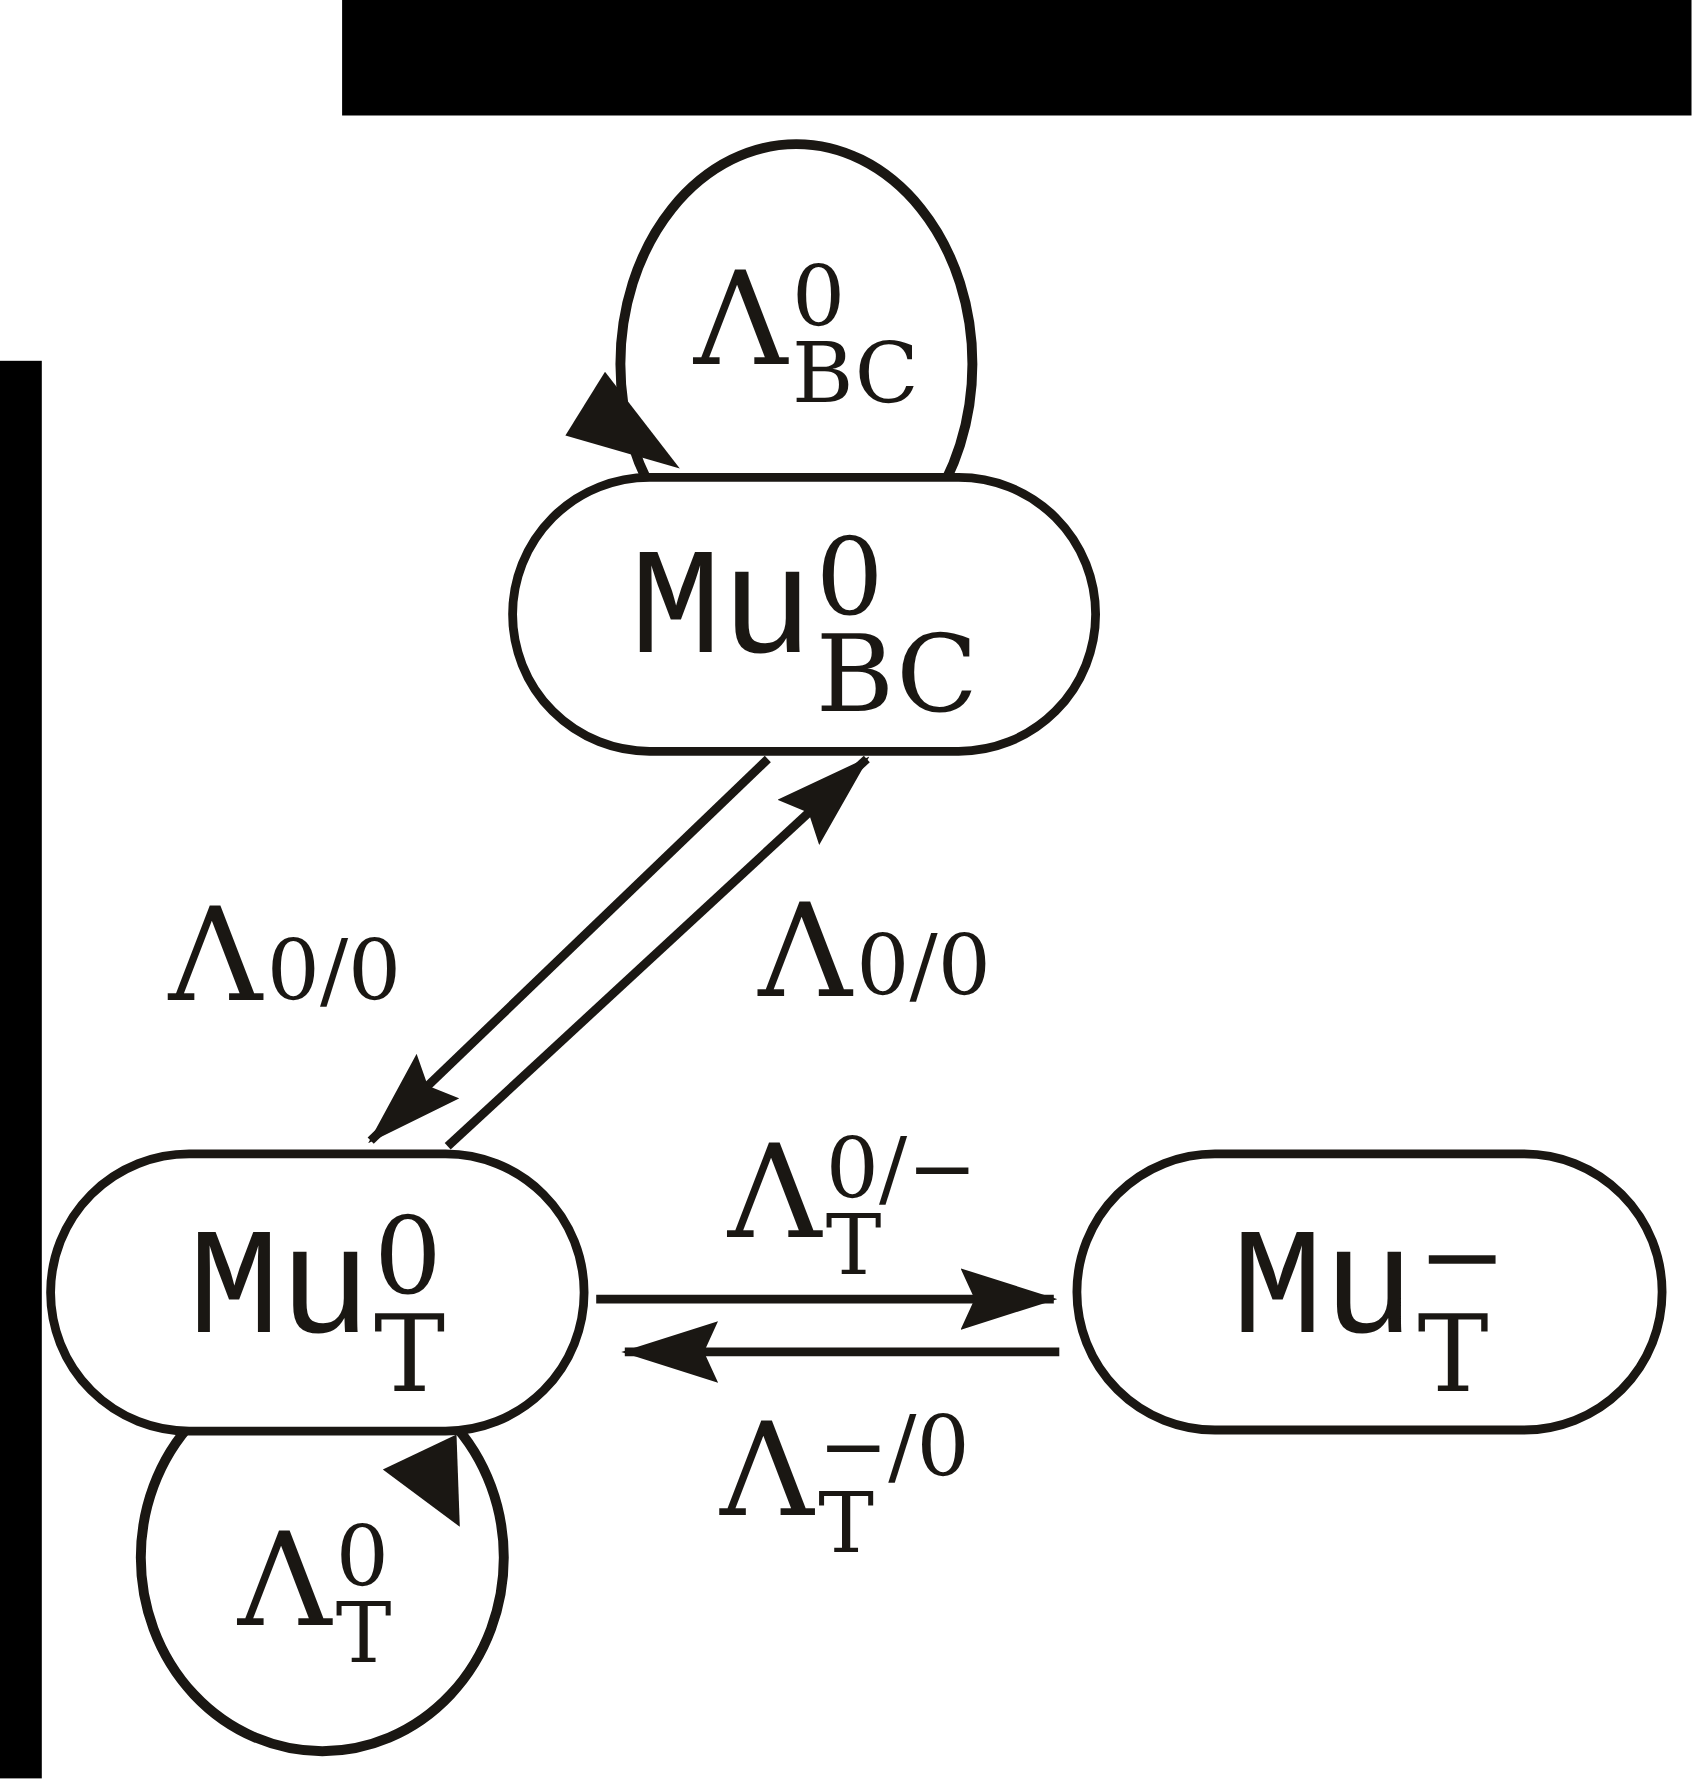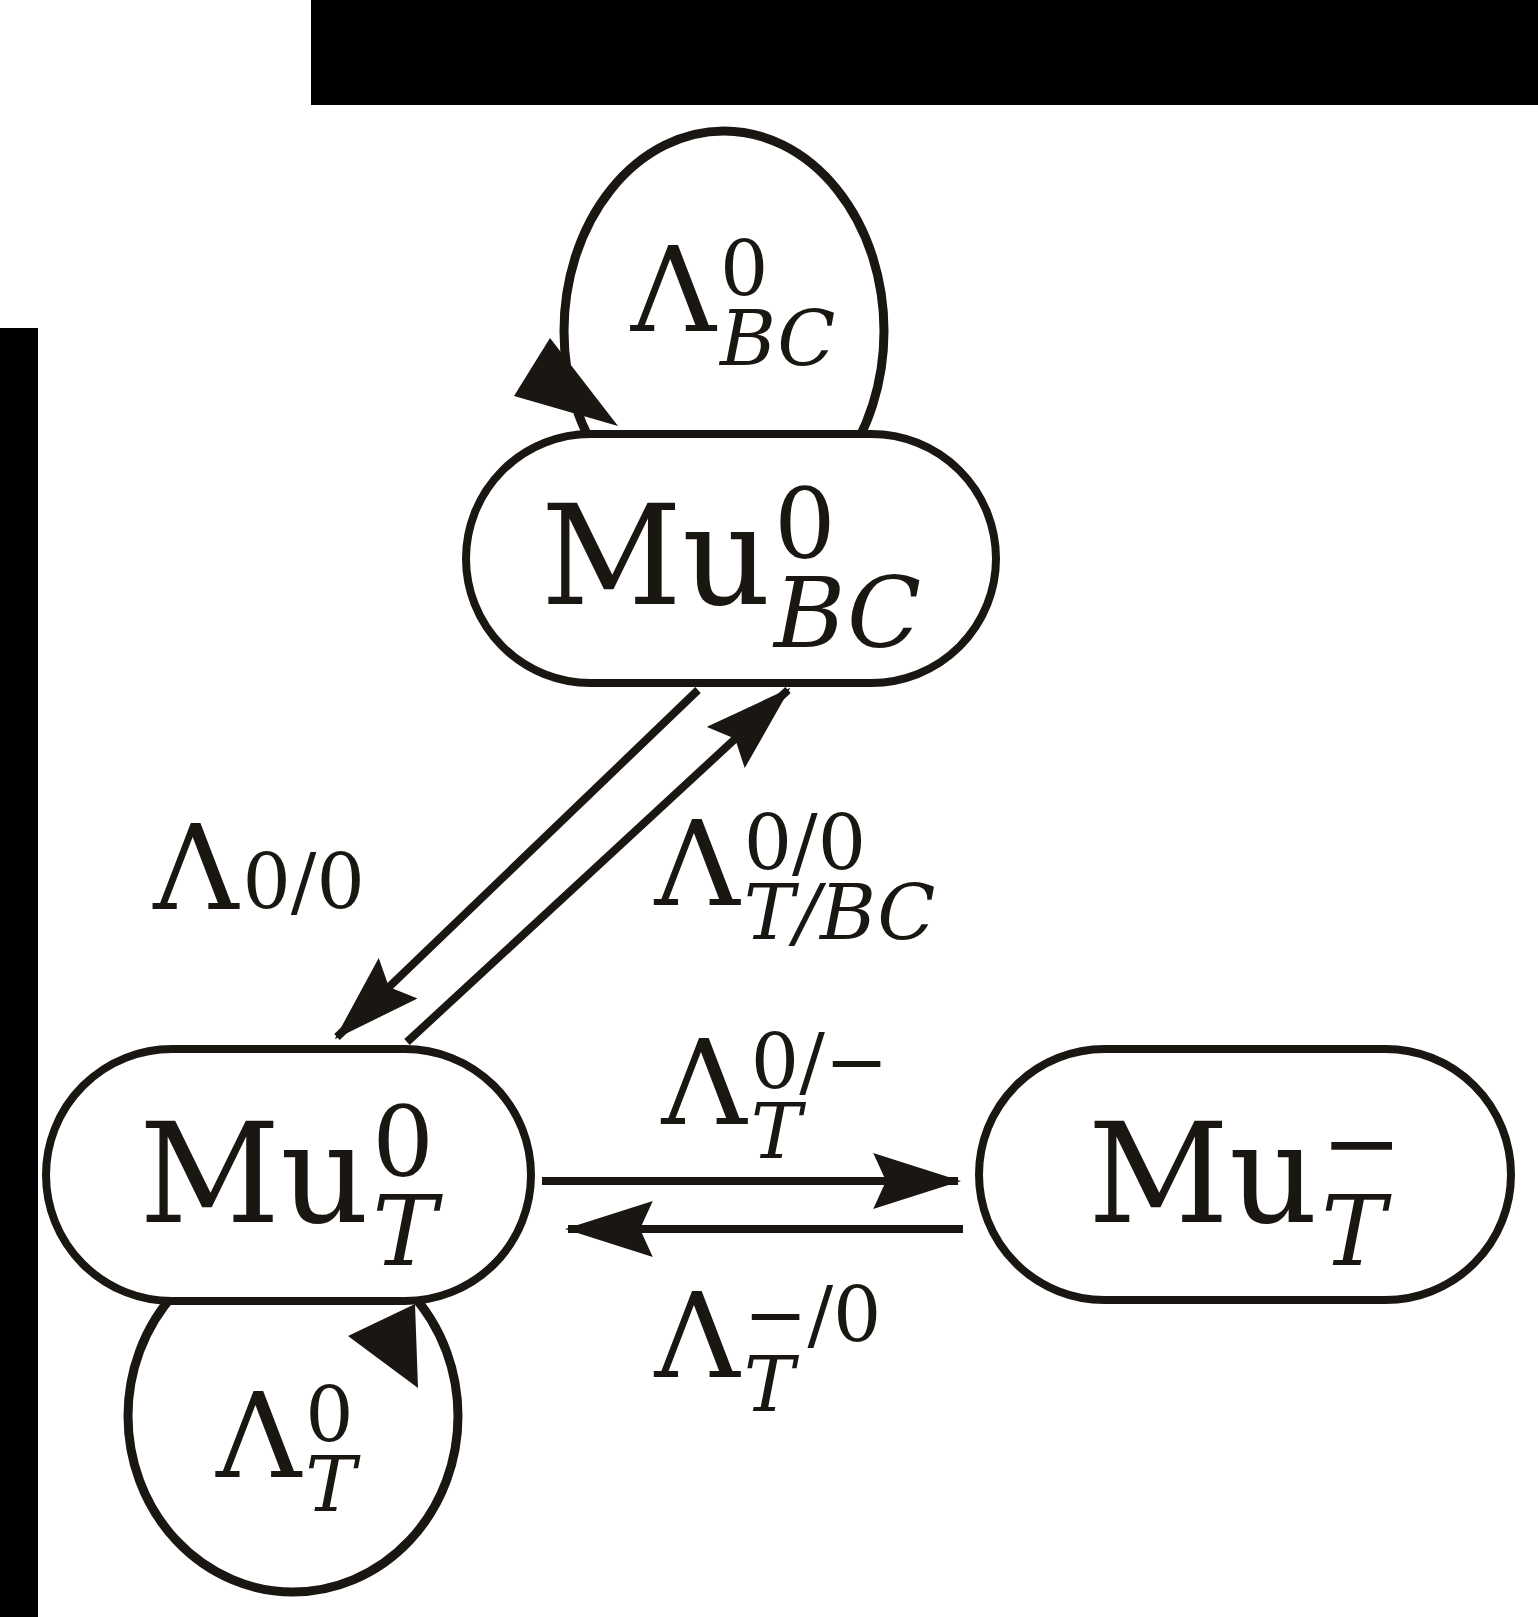--- a/index.html
+++ b/index.html
@@ -36,24 +36,24 @@
     display:flex;
     align-items:center;
     transform:translate(-50%,-50%);
     white-space:nowrap;
     color:#1a1713;
     z-index:5;
   }
   .fx .b{line-height:1;display:block;}
   .fx .sc{display:flex;flex-direction:column;}
   .fx .sp,.fx .sb{line-height:0.92;display:block;}
-  .fx .sb{font-style:italic;}
+  .fx .sb{}
 
   
-  .nl .b{font-size:138px;}
+  .nl .b{font-size:138px;font-family:Liberation Mono, monospace;}
   .nl .sp,.nl .sb{font-size:97px;}
   .nl .sc{margin-left:3px;margin-top:24px;}
 
   
   .lab .b{font-size:118px;}
   .lab .sp,.lab .sb{font-size:76px;}
   .lab .sc{margin-left:4px;margin-top:28px;}
 </style>
 </head>
 <body>
@@ -122,21 +122,20 @@
     <span class="b">Λ</span>
     <span class="sc">
       <span class="sp">0/0</span>
     </span>
   </div>
 
   <div class="fx lab" style="left:795px;top:864px;">
     <span class="b">Λ</span>
     <span class="sc">
       <span class="sp">0/0</span>
-      <span class="sb">T/BC</span>
     </span>
   </div>
 
   <div class="fx lab" style="left:775px;top:1083px;">
     <span class="b">Λ</span>
     <span class="sc">
       <span class="sp">0/−</span>
       <span class="sb">T</span>
     </span>
   </div>

